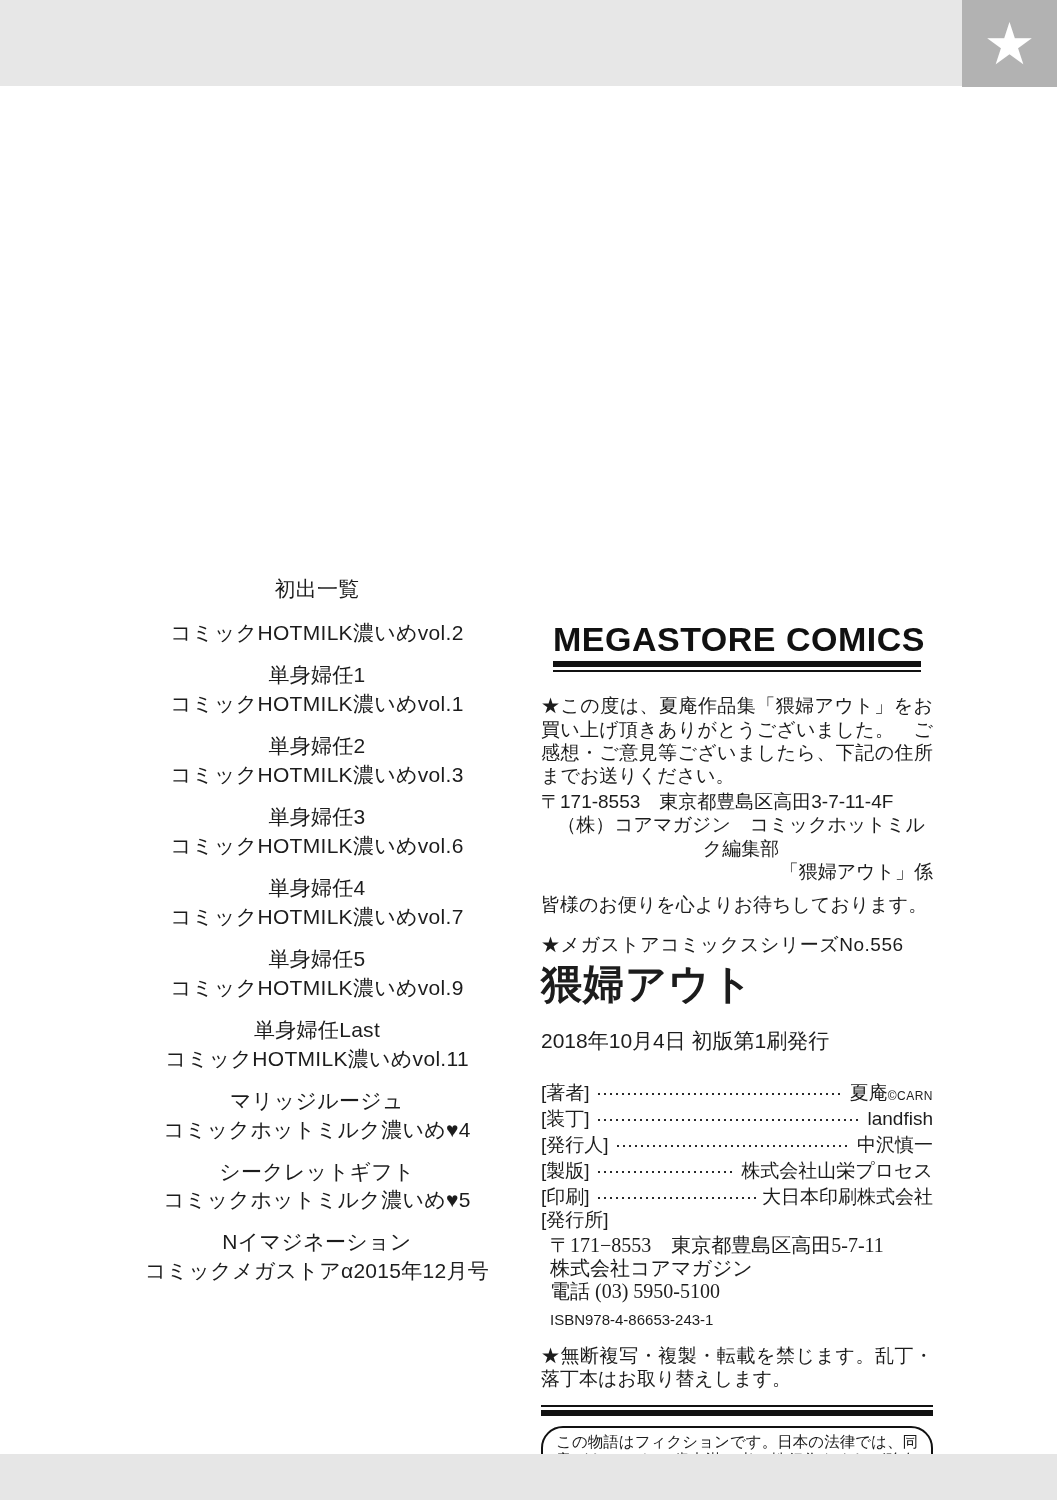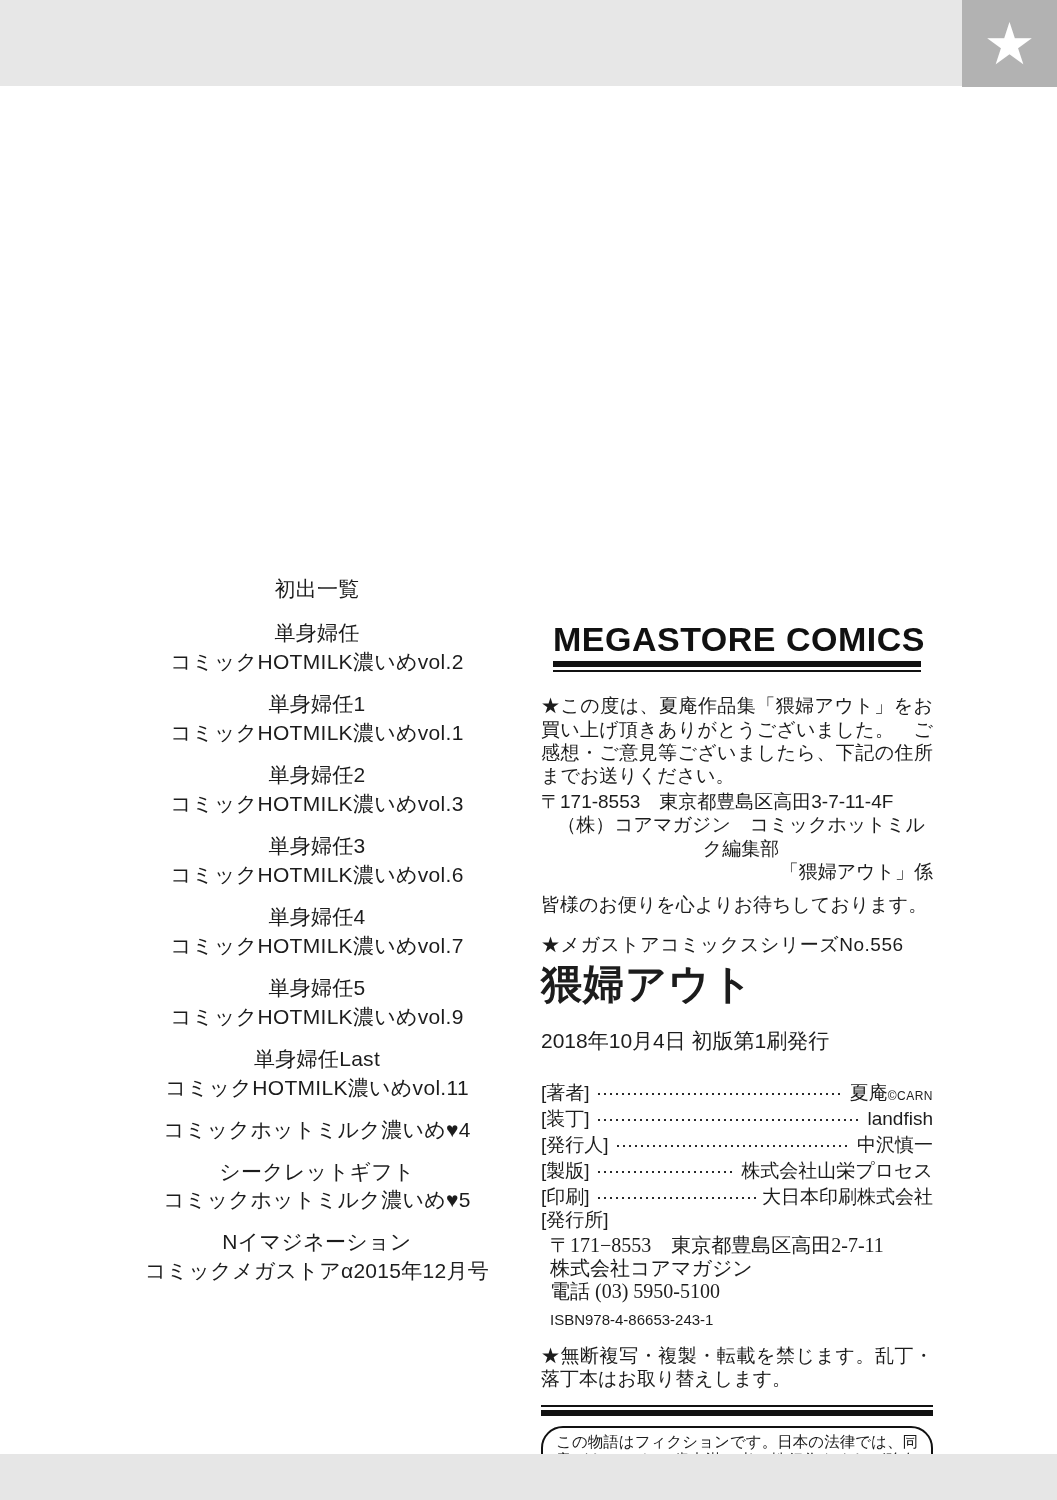--- a/index.html
+++ b/index.html
@@ -134,21 +134,20 @@
 
 <div class="header-bar"></div>
 <div class="star-box">
   <span class="star">★</span>
 </div>
 
 <div class="left-col">
   <div class="heading">初出一覧</div>
 
   <div class="pub-entry">
-    <div class="pub-title">単身婦任</div>
     <div class="pub-source">コミックHOTMILK濃いめvol.2</div>
   </div>
   <div class="pub-entry">
     <div class="pub-title">単身婦任1</div>
     <div class="pub-source">コミックHOTMILK濃いめvol.1</div>
   </div>
   <div class="pub-entry">
     <div class="pub-title">単身婦任2</div>
     <div class="pub-source">コミックHOTMILK濃いめvol.3</div>
   </div>
@@ -162,20 +161,21 @@
   </div>
   <div class="pub-entry">
     <div class="pub-title">単身婦任5</div>
     <div class="pub-source">コミックHOTMILK濃いめvol.9</div>
   </div>
   <div class="pub-entry">
     <div class="pub-title">単身婦任Last</div>
     <div class="pub-source">コミックHOTMILK濃いめvol.11</div>
   </div>
   <div class="pub-entry">
+    <div class="pub-title">マリッジルージュ</div>
     <div class="pub-source">コミックホットミルク濃いめ♥4</div>
   </div>
   <div class="pub-entry">
     <div class="pub-title">シークレットギフト</div>
     <div class="pub-source">コミックホットミルク濃いめ♥5</div>
   </div>
   <div class="pub-entry">
     <div class="pub-title">Nイマジネーション</div>
     <div class="pub-source">コミックメガストアα2015年12月号</div>
   </div>
@@ -229,21 +229,21 @@
     </div>
     <div class="credit-row">
       <span class="credit-label">[印刷]</span>
       <span class="leader"></span>
       <span class="credit-value">大日本印刷株式会社</span>
     </div>
   </div>
 
   <div class="publisher-label">[発行所]</div>
   <div class="publisher-lines">
-    <div>〒171−8553　東京都豊島区高田2-7-11</div>
+    <div>〒171−8553　東京都豊島区高田5-7-11</div>
     <div>株式会社コアマガジン</div>
     <div>電話 (03) 5950-5100</div>
   </div>
 
   <div class="isbn-line">ISBN978-4-86653-243-1</div>
 
   <div class="copyright-note">★無断複写・複製・転載を禁じます。乱丁・落丁本はお取り替えします。</div>
 
   <div class="rules-block">
     <div class="rule-thin"></div>

